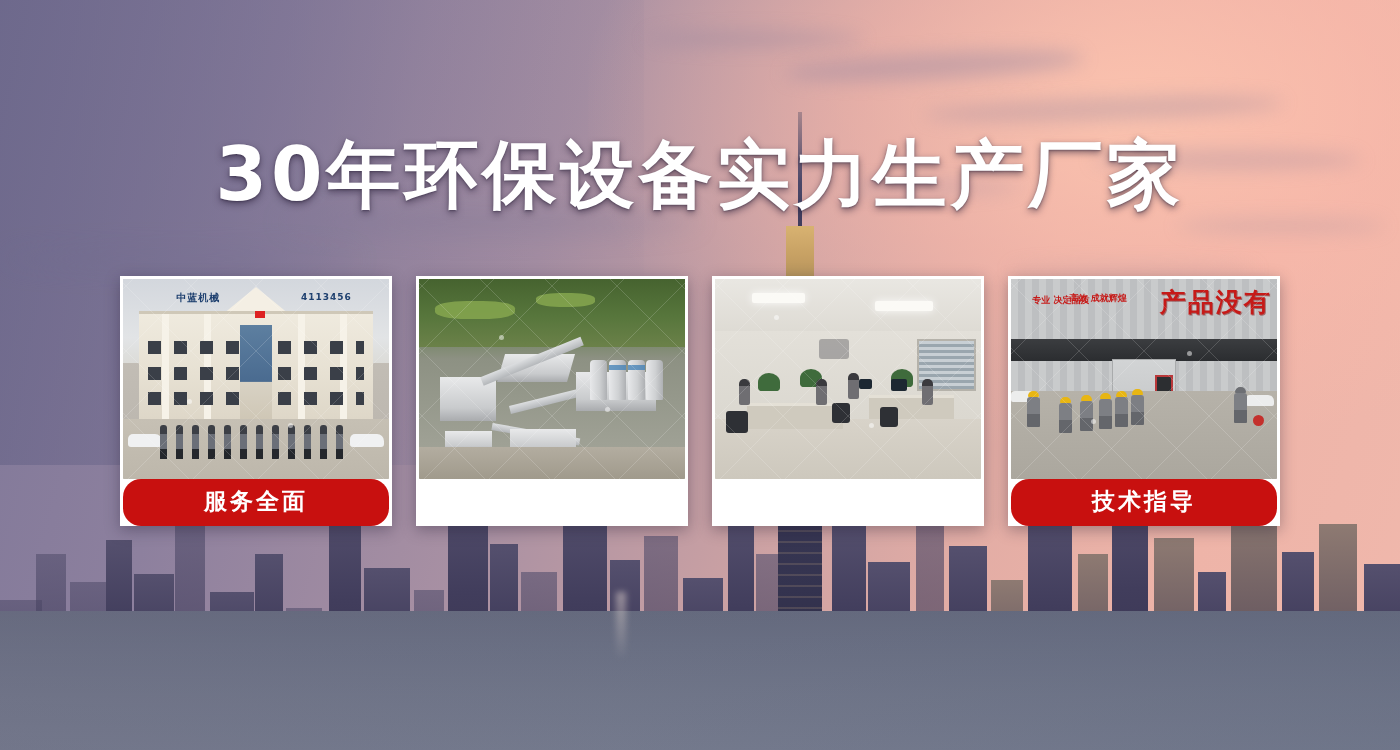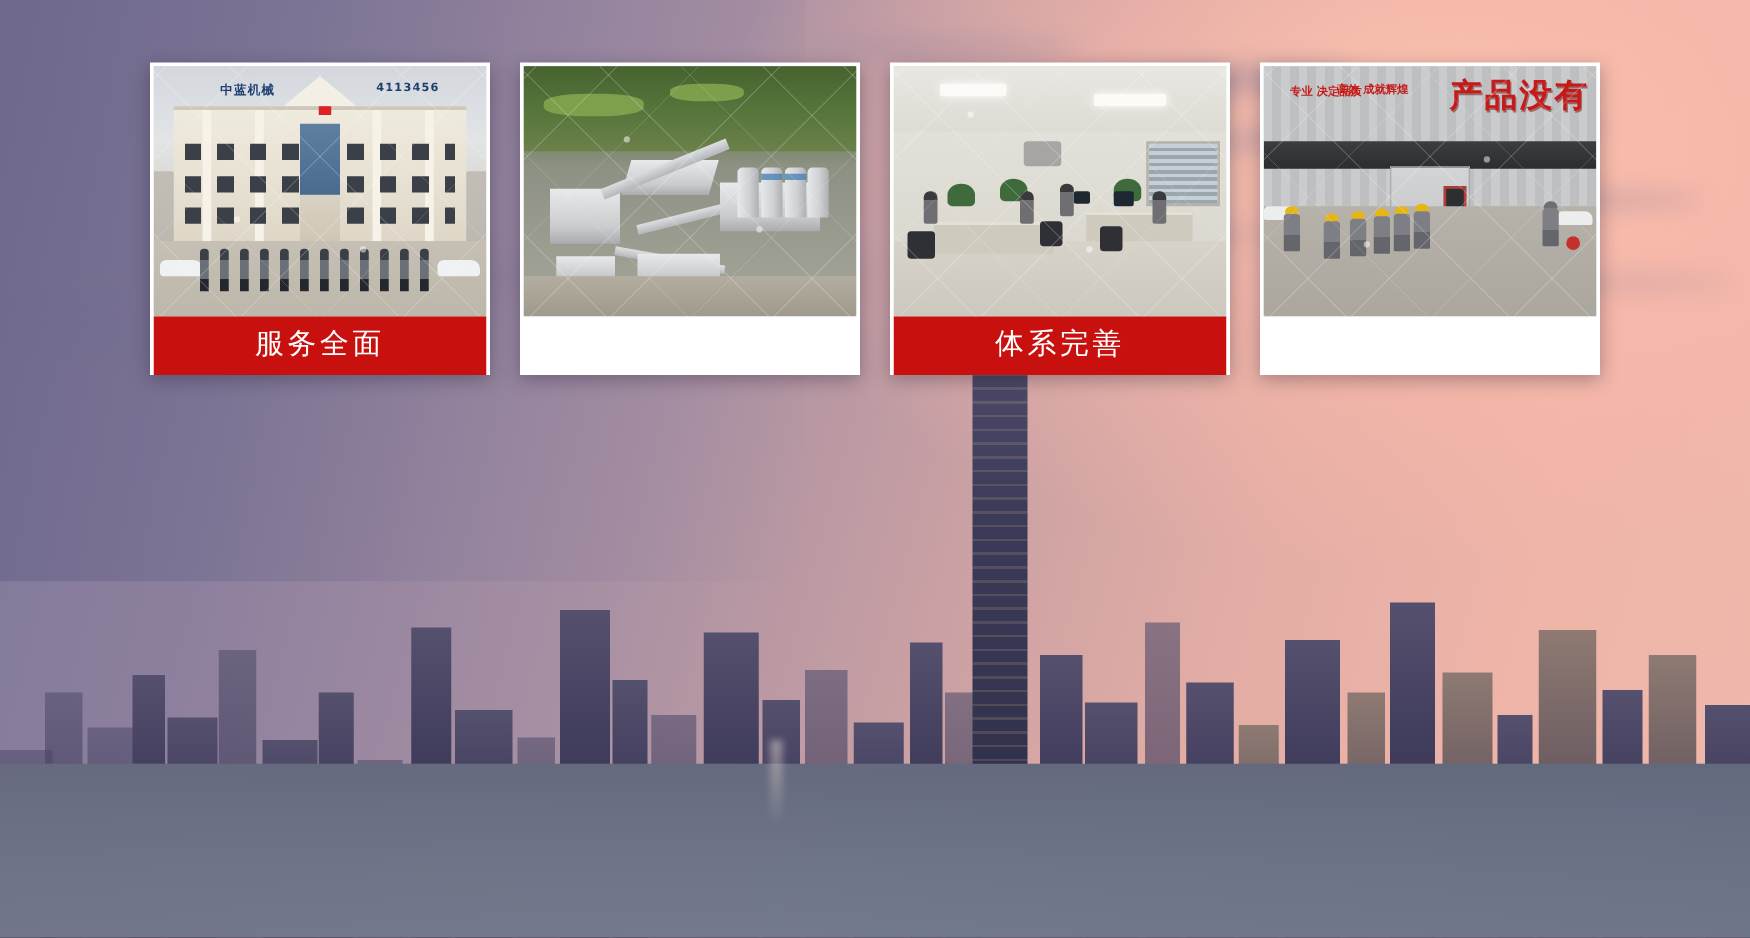--- a/index.html
+++ b/index.html
@@ -174,25 +174,26 @@
   .photo{
     position:relative;
     width:266px; height:200px;
     overflow:hidden;
     background:#9aa0a8;
   }
   .card-caption{
     background:#c8100f;
     color:#ffffff;
     font-size:23px;
-    font-weight:400;
+    font-weight:700;
     letter-spacing:3px;
     text-align:center;
     padding:11px 0 13px;
     line-height:1;
+    border-radius:18px;
   }
 
   
   .photo .wm{
     position:absolute; inset:0;
     background-image:
       repeating-linear-gradient(45deg, rgba(255,255,255,.16) 0 1px, rgba(255,255,255,0) 1px 46px),
       repeating-linear-gradient(-45deg, rgba(255,255,255,.16) 0 1px, rgba(255,255,255,0) 1px 46px);
     pointer-events:none;
   }
@@ -393,20 +394,21 @@
       <div class="tl" style="left:98%; bottom:30px;"></div>
     </div>
   </div>
 
   <div class="river"></div>
   <div class="river-sheen"></div>
   <div class="river-refl"></div>
 
   <div class="content">
 
+    <div class="headline">30年环保设备实力生产厂家</div>
 
 
     <div class="cards">
 
       <div class="card">
         <div class="photo p1">
           <div class="sky1"></div>
           <div class="pediment"></div>
           <div class="facade">
             <div class="col" style="left:10%"></div>
@@ -499,21 +501,20 @@
           <div class="worker" style="left:50%; top:47%;"></div>
           <div class="worker" style="left:78%; top:50%;"></div>
           <div class="chair" style="left:4%;  top:66%; width:22px; height:22px;"></div>
           <div class="chair" style="left:44%; top:62%; width:18px; height:20px;"></div>
           <div class="chair" style="left:62%; top:64%; width:18px; height:20px;"></div>
           <div class="wm">
               <b style="left:22%;top:18%"></b>
               <b style="left:58%;top:72%"></b>
             </div>
         </div>
-        <div class="card-caption">体系完善</div>
       </div>
 
       <div class="card">
         <div class="photo p4">
           <div class="shed"></div>
           <div class="shedband"></div>
           <div class="redsign">产品没有</div>
           <div class="redsmall" style="left:8%;  top:8%;">专业
 决定品质</div>
           <div class="redsmall" style="left:22%; top:7%;">高效
@@ -550,17 +551,18 @@
           <div class="wk" style="left:84%; top:54%;">
               <div class="hat" style="background:#6d6f74"></div>
               <div class="bod"></div>
             </div>
           <div class="ball" style="left:91%; top:68%;"></div>
           <div class="wm">
               <b style="left:30%;top:70%"></b>
               <b style="left:66%;top:36%"></b>
             </div>
         </div>
+        <div class="card-caption">技术指导</div>
       </div>
 
     </div>
   </div>
 </div>
 
 </body></html>

